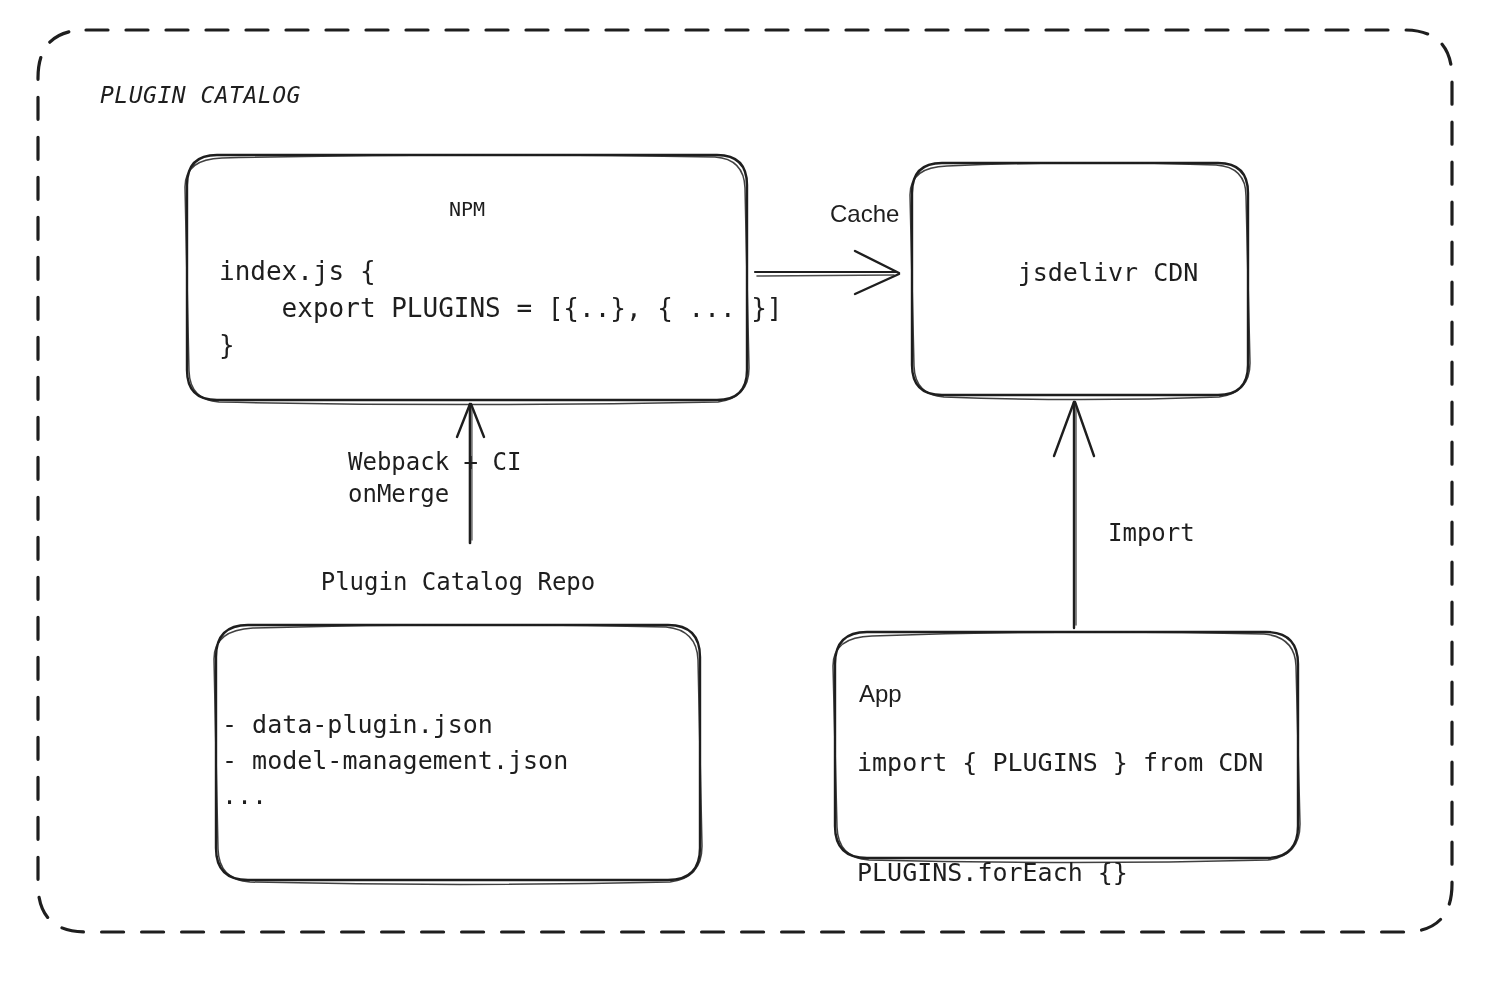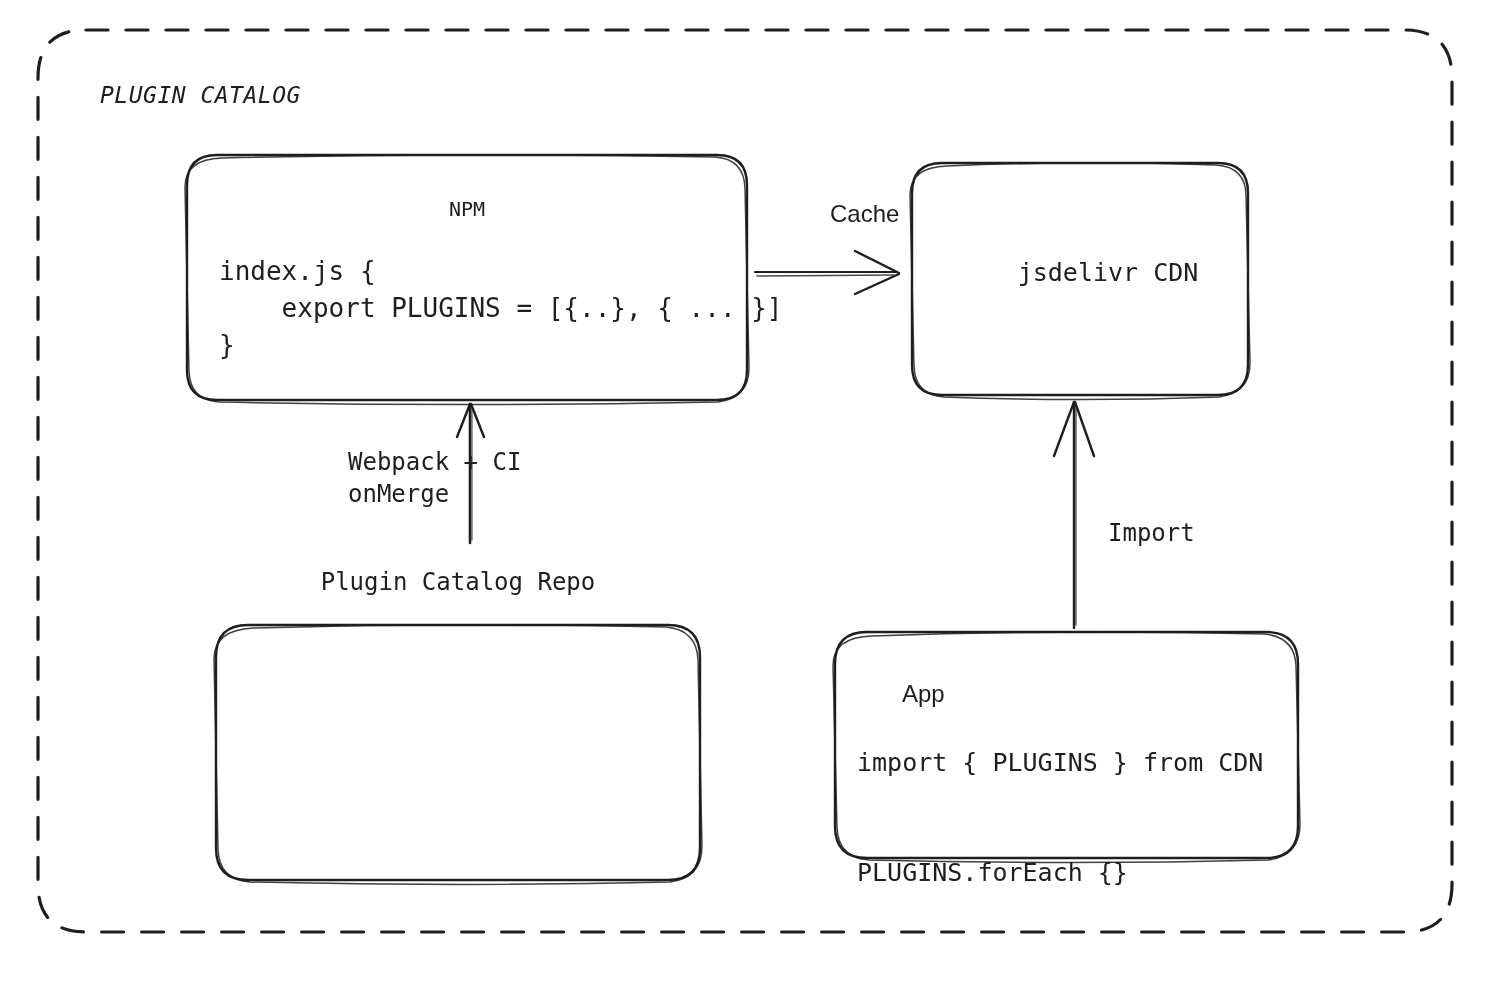--- a/index.html
+++ b/index.html
@@ -103,21 +103,20 @@
     font-size: 25px;
     line-height: 1.42;
   }
 
   
   #app-title {
     left: 859px;
     top: 678px;
     font-size: 24px;
     font-family: "Liberation Sans", sans-serif;
-    margin-left: 43px;
   }
   #app-code {
     left: 857px;
     top: 735px;
     font-size: 25px;
     line-height: 2.2;
   }
 </style>
 </head>
 <body>
@@ -197,20 +196,23 @@
 
   <div class="label" id="cache-label">Cache</div>
 
   <div class="label" id="build-label">Webpack + CI
 onMerge</div>
 
   <div class="label" id="import-label">Import</div>
 
   <div class="label" id="repo-caption">Plugin Catalog Repo</div>
 
+  <div class="label" id="repo-files">- data-plugin.json
+- model-management.json
+...</div>
 
   <div class="label" id="app-title">App</div>
 
   <div class="label" id="app-code">import { PLUGINS } from CDN
 
 PLUGINS.forEach {}</div>
 
 </div>
 
 </body></html>

